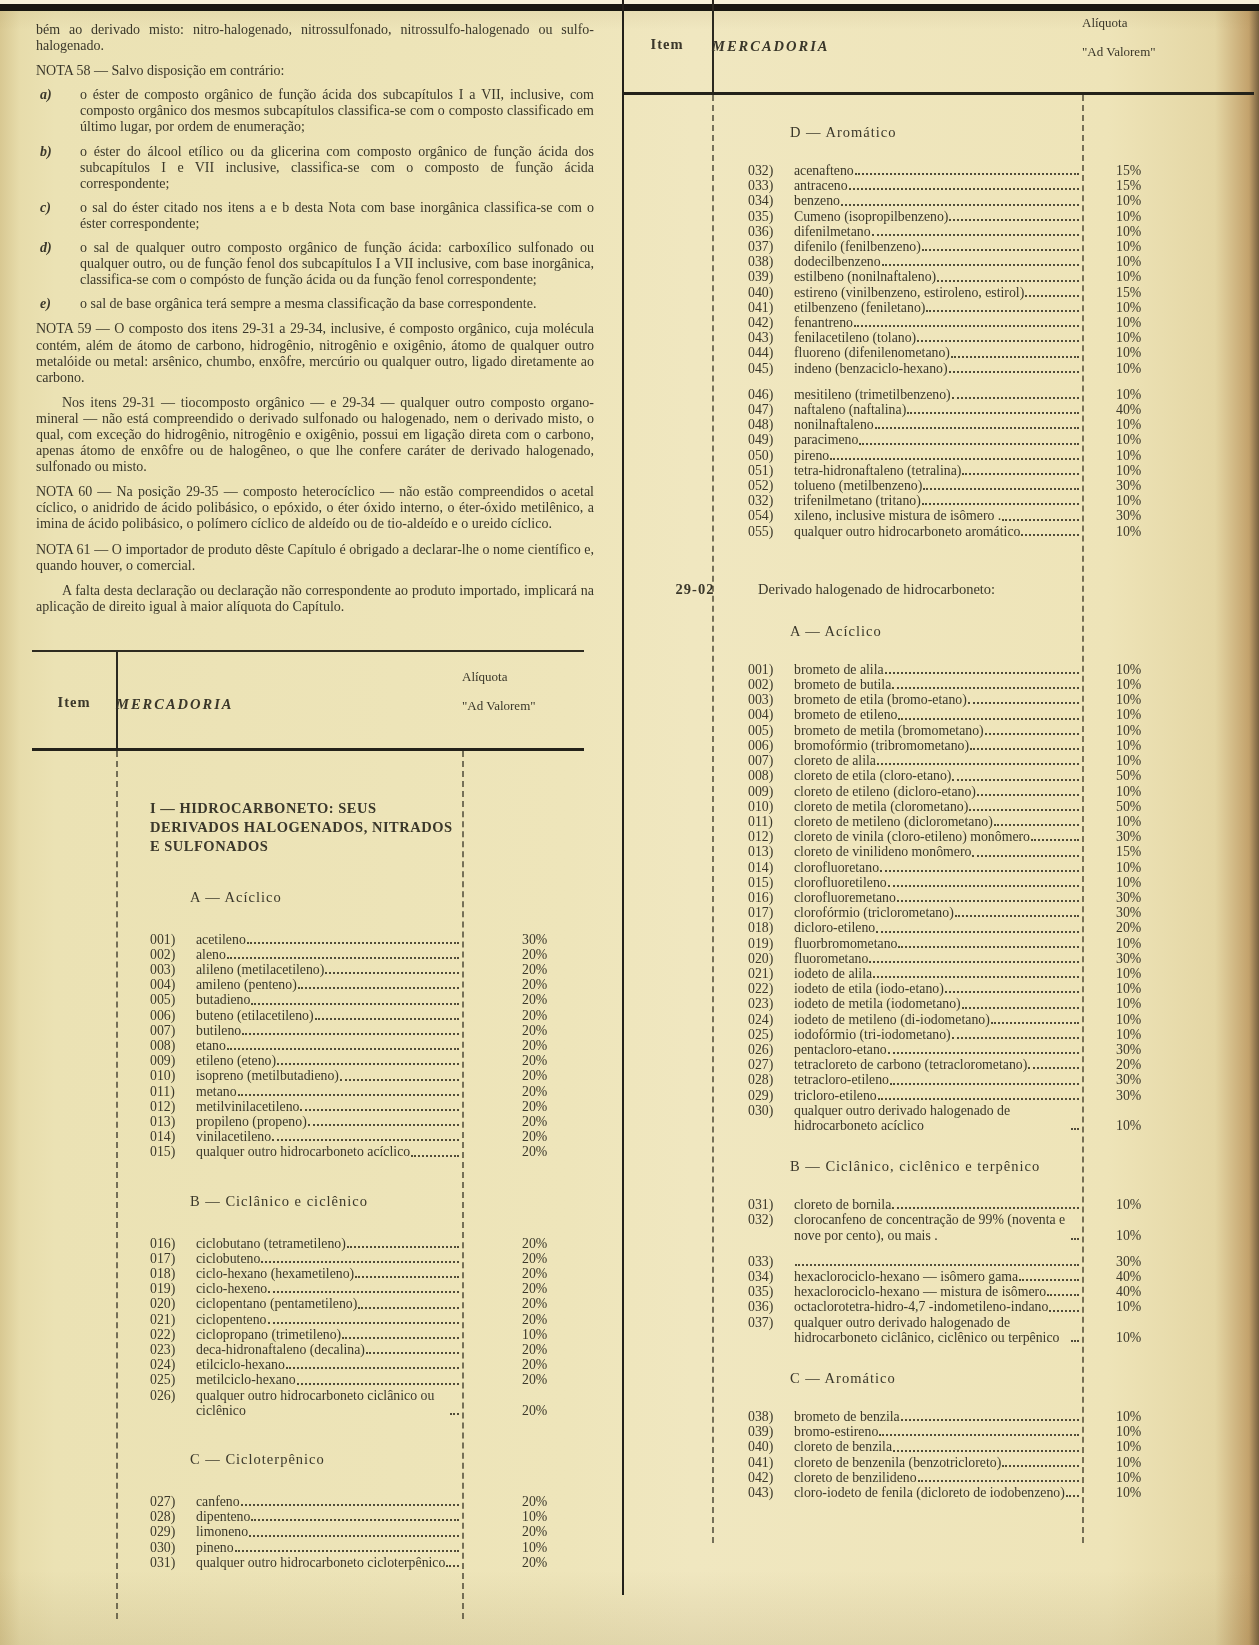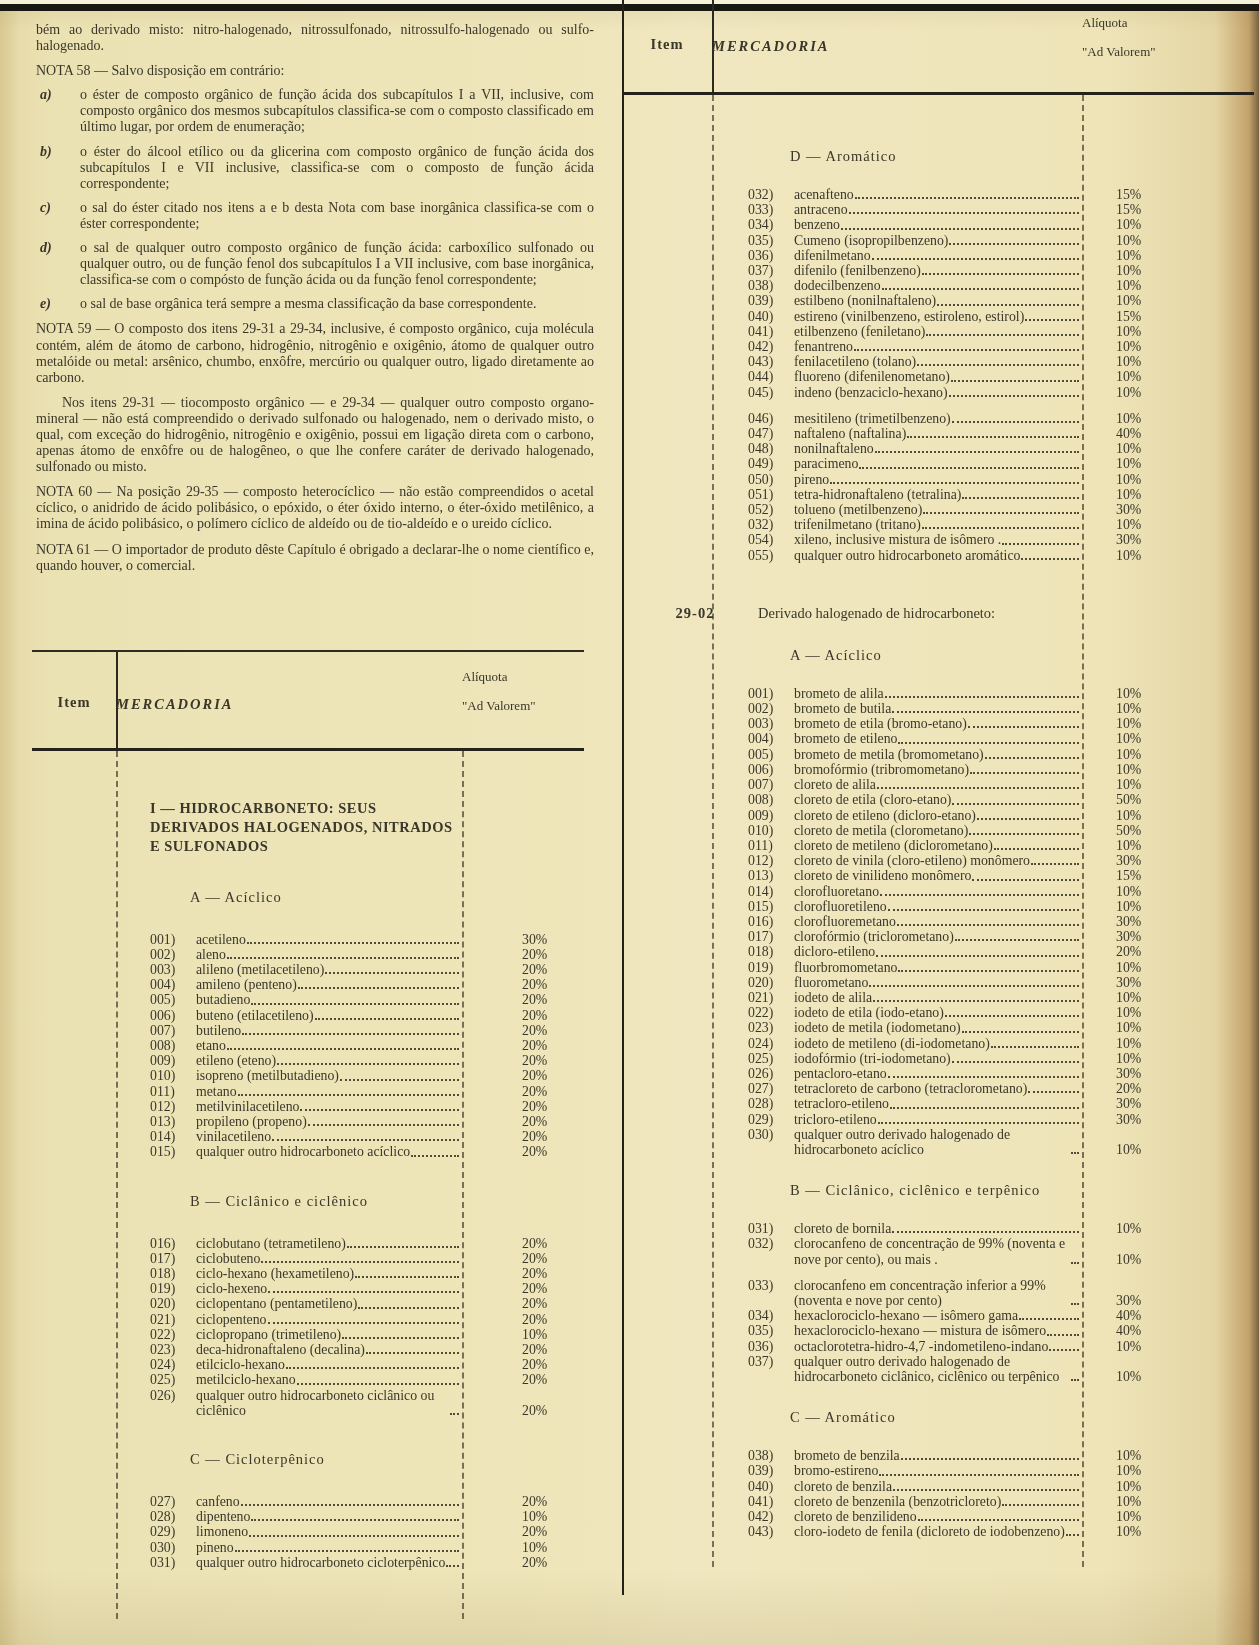--- a/index.html
+++ b/index.html
@@ -64,21 +64,21 @@
   .lt .sub{margin:33px 0 26px 158px;}
 
   
   .rt{left:622px;top:0;width:632px;}
   .rt .thead{height:92px;border-bottom:3px solid #24221a;}
   .rt .th-item{left:0;top:36px;width:90px;}
   .rt .th-merc{left:90px;top:38px;width:370px;}
   .rt .th-aliq{left:460px;top:16px;width:172px;}
   .rt .hline{left:90px;}
   .rt .outer-left{position:absolute;left:0;top:0;height:1595px;width:0;border-left:2px solid #23211a;}
-  .rt .tbody{padding-top:28px;height:1480px;}
+  .rt .tbody{padding-top:4px;height:1480px;}
   .rt .vline.v1{left:90px;top:0;bottom:36px;}
   .rt .vline.v2{left:460px;top:0;bottom:36px;}
   .rt .item{padding-left:126px;}
   .rt .pct{width:172px;padding-left:34px;}
   .rt .coderow{margin-top:42px;}
   .rt .code{width:90px;padding-left:28px;text-align:center;}
   .rt .ctext{margin-left:18px;}
   .rt .sub{margin:25px 0 22px 168px;}
   .rt .rgap{height:11px;}
 </style>
@@ -110,20 +110,21 @@
       </div>
       <div class="nli">
         <span class="nmark">e)</span>
         <span class="ntext">o sal de base orgânica terá sempre a mesma classificação da base correspondente.</span>
       </div>
     </div>
   <p class="np">NOTA 59 — O composto dos itens 29-31 a 29-34, inclusive, é composto orgânico, cuja molécula contém, além de átomo de carbono, hidrogênio, nitrogênio e oxigênio, átomo de qualquer outro metalóide ou metal: arsênico, chumbo, enxôfre, mercúrio ou qualquer outro, ligado diretamente ao carbono.</p>
   <p class="np ind">Nos itens 29-31 — tiocomposto orgânico — e 29-34 — qualquer outro composto organo-mineral — não está compreendido o derivado sulfonado ou halogenado, nem o derivado misto, o qual, com exceção do hidrogênio, nitrogênio e oxigênio, possui em ligação direta com o carbono, apenas átomo de enxôfre ou de halogêneo, o que lhe confere caráter de derivado halogenado, sulfonado ou misto.</p>
   <p class="np">NOTA 60 — Na posição 29-35 — composto heterocíclico — não estão compreendidos o acetal cíclico, o anidrido de ácido polibásico, o epóxido, o éter óxido interno, o éter-óxido metilênico, a imina de ácido polibásico, o polímero cíclico de aldeído ou de tio-aldeído e o ureido cíclico.</p>
   <p class="np">NOTA 61 — O importador de produto dêste Capítulo é obrigado a declarar-lhe o nome científico e, quando houver, o comercial.</p>
+  <p class="np ind">A falta desta declaração ou declaração não correspondente ao produto importado, implicará na aplicação de direito igual à maior alíquota do Capítulo.</p>
 </div>
 
 <div class="ttable lt">
   <div class="thead">
     <div class="hline"></div>
     <div class="th-item">Item</div>
     <div class="th-merc">MERCADORIA</div>
     <div class="th-aliq">
       <div class="l1">Alíquota</div>
       <div class="l2">"Ad Valorem"</div>
@@ -679,21 +680,20 @@
       </div>
       <div class="item">
         <span class="num">032)</span>
         <span class="nm">clorocanfeno de concentração de 99% (noventa e nove por cento), ou mais .</span>
         <span class="leader"></span>
         <span class="pct">10%</span>
       </div>
       <div class="rgap"></div>
       <div class="item">
         <span class="num">033)</span>
-        <span class="nm">clorocanfeno em concentração inferior a 99% (noventa e nove por cento)</span>
         <span class="leader"></span>
         <span class="pct">30%</span>
       </div>
       <div class="item">
         <span class="num">034)</span>
         <span class="nm">hexaclorociclo-hexano — isômero gama</span>
         <span class="leader"></span>
         <span class="pct">40%</span>
       </div>
       <div class="item">

